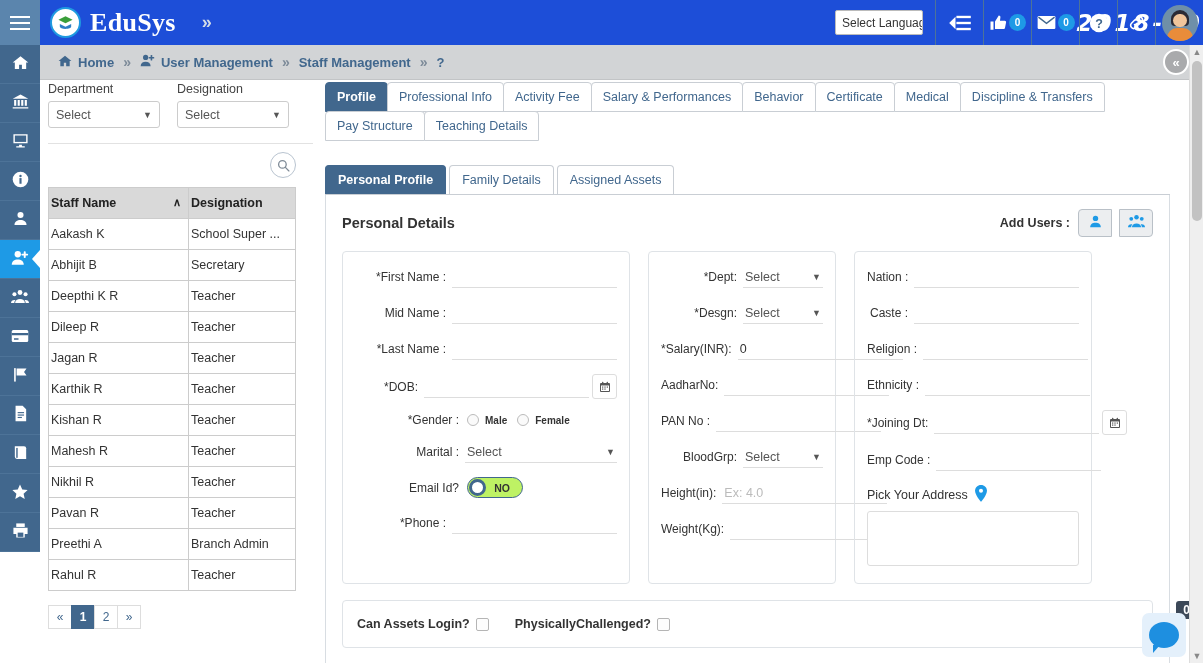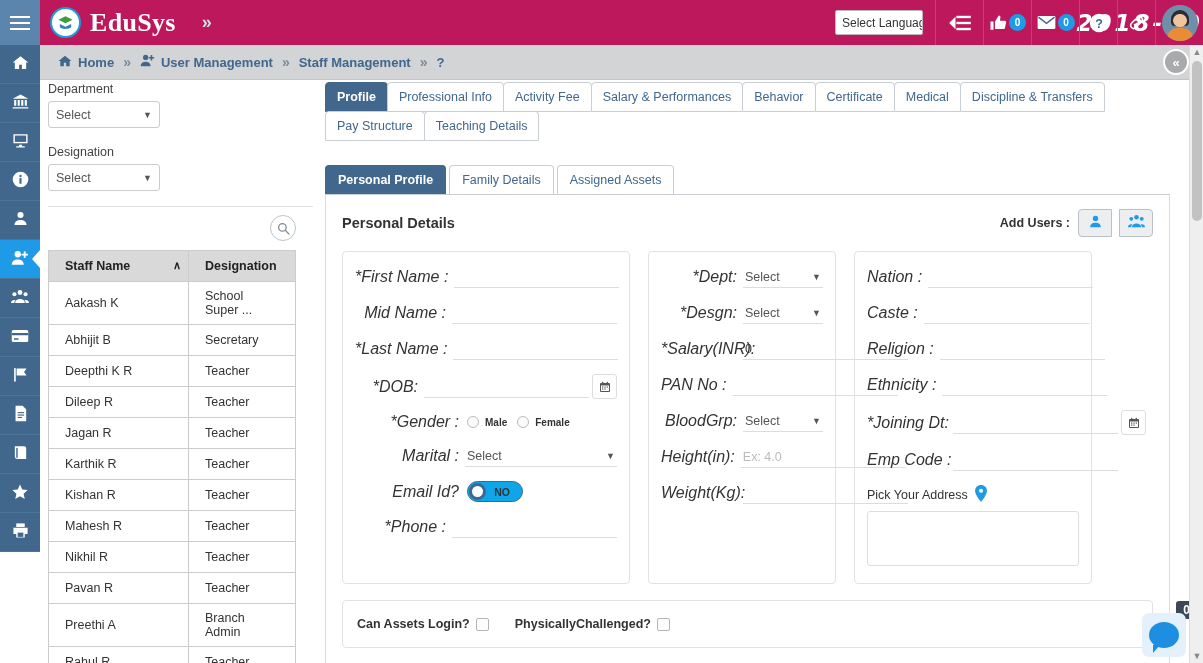--- a/index.html
+++ b/index.html
@@ -6,21 +6,21 @@
   html, body { margin:0; padding:0; }
   body {
     width:1203px; height:663px;
     font-family:"Liberation Sans", sans-serif;
     font-size:13px; color:#333;
     background:#fff; overflow:hidden; position:relative;
   }
   
   #topbar {
     position:absolute; left:0; top:0; width:1203px; height:45px;
-    background:#be185d; display:flex; align-items:center;
+    background:#1d4ed8; display:flex; align-items:center;
   }
   #hamburger {
     width:40px; height:45px; background:#5b85ad;
     display:flex; flex-direction:column; justify-content:center;
     align-items:center; gap:4px; cursor:pointer;
   }
   #hamburger i { display:block; width:20px; height:2px; background:#fff; }
   .brand { display:flex; align-items:center; gap:9px; padding-left:10px; }
   .logo-circle {
     width:31px; height:31px; border-radius:50%; background:#fff;
@@ -100,39 +100,39 @@
   }
   .crumb-sep { color:#7d8b99; font-weight:700; margin:0 9px; font-size:14px; }
   #collapse-btn {
     margin-left:auto; margin-right:14px; width:26px; height:26px; border-radius:50%;
     background:#a9aaac; color:#fff; border:2px solid #fff;
     display:flex; align-items:center; justify-content:center;
     font-size:13px; font-weight:700; cursor:pointer;
   }
   
   #leftpanel { position:absolute; left:48px; top:82px; width:265px; }
-  .filter-row { display:flex; gap:17px;flex-direction:column; }
+  .filter-row { display:flex; gap:17px; }
   .filter-col { width:112px; }
   .filter-label { font-size:12.5px; color:#444; margin-bottom:5px; }
   .sel-box {
     border:1px solid #ccc; border-radius:3px; height:27px; background:#fff;
     display:flex; align-items:center; justify-content:space-between;
     padding:0 7px; font-size:12.5px; color:#555; cursor:pointer;
   }
   .sel-box .car { font-size:9px; color:#555; }
   .hr-soft { border-top:1px solid #e2e2e2; margin:15px 0 0 0; }
   #search-row { display:flex; justify-content:flex-end; margin-top:8px; padding-right:17px; }
   #search-circle {
     width:26px; height:26px; border-radius:50%; border:1px solid #b9c4d0;
     display:flex; align-items:center; justify-content:center; cursor:pointer;
     color:#7f8b97; font-size:13px;
   }
   #stafftable { margin-top:9px; width:248px; border:1px solid #ccc; border-collapse:collapse; }
   #stafftable th, #stafftable td {
-    border:1px solid #ccc; font-size:12.5px; padding:7px 16px; text-align:left;
+    border:1px solid #ccc; font-size:12.5px; padding:7px 2px; text-align:left;
     font-weight:400; color:#333; height:31px;
   }
   #stafftable th { background:#d9d9d9; font-weight:700; color:#222; }
   #stafftable th.sortable { position:relative; }
   #stafftable th .caret-up { position:absolute; right:7px; top:8px; font-size:11px; }
   #stafftable td:first-child, #stafftable th:first-child { width:140px; }
   #pager { display:flex; margin-top:14px; }
   .pg {
     min-width:24px; height:24px; border:1px solid #ddd; display:flex;
     align-items:center; justify-content:center; font-size:12px;
@@ -171,23 +171,22 @@
   .addbtn:first-of-type { border-radius:4px 0 0 4px; }
   .addbtn:last-of-type { border-radius:0 4px 4px 0; margin-left:-1px; }
   .addbtn svg { fill:#1e9ae6; }
   #cols { display:flex; gap:18px; margin-top:14px; }
   .fcard { border:1px solid #dfe3e7; border-radius:4px; padding:14px 12px; }
   #col1 { width:288px; }
   #col2 { width:188px; }
   #col3 { width:238px; }
   .frow { display:flex; align-items:center; margin-bottom:14px; }
   .flab {
-    font-size:16px; color:#333; text-align:right; padding-right:6px;
+    font-size:12px; color:#333; text-align:right; padding-right:6px;
     white-space:nowrap;
-    font-style:italic;
   }
   #col1 .flab { width:110px; }
   #col2 .flab { width:82px; }
   #col3 .flab { width:86px; }
   .fline {
     flex:1; border:none; border-bottom:1px solid #ddd; height:22px;
     font-size:12.5px; color:#333; outline:none; background:transparent;
     font-family:"Liberation Sans", sans-serif; padding:0 2px;
   }
   .fline::placeholder { color:#bbb; }
@@ -205,21 +204,21 @@
     cursor:pointer; color:#555; font-size:12px; margin-left:3px;
   }
   .radios { flex:1; display:flex; align-items:center; gap:6px; padding-left:2px; }
   .radio-dot {
     width:12px; height:12px; border-radius:50%; border:1px solid #bbb;
     background:#fafafa; display:inline-block; cursor:pointer;
   }
   .radio-lab { font-size:10px; font-weight:700; color:#333; margin-right:4px; }
   .toggle {
     width:56px; height:21px; border-radius:11px; border:1px solid #41678d;
-    background:#0ea5e9; display:flex; align-items:center; cursor:pointer;
+    background:#bef264; display:flex; align-items:center; cursor:pointer;
     position:relative; margin-left:2px;
   }
   .toggle .knob {
     width:17px; height:17px; border-radius:50%; background:#fff;
     border:3px solid #41678d; margin-left:1px;
   }
   .toggle .tgl-txt {
     flex:1; text-align:center; font-size:10.5px; font-weight:700; color:#333;
     padding-right:4px;
   }
@@ -716,20 +715,24 @@
           <div class="fsel">
             <span>Select</span>
             <span class="car">▼</span>
           </div>
         </div>
         <div class="frow">
           <div class="flab">*Salary(INR):</div>
           <input class="fline" value="0" style="">
         </div>
         <div class="frow">
+          <div class="flab">AadharNo:</div>
+          <input class="fline" value="" style="">
+        </div>
+        <div class="frow">
           <div class="flab">PAN No :</div>
           <input class="fline" value="" style="">
         </div>
         <div class="frow">
           <div class="flab">BloodGrp:</div>
           <div class="fsel">
             <span>Select</span>
             <span class="car">▼</span>
           </div>
         </div>

